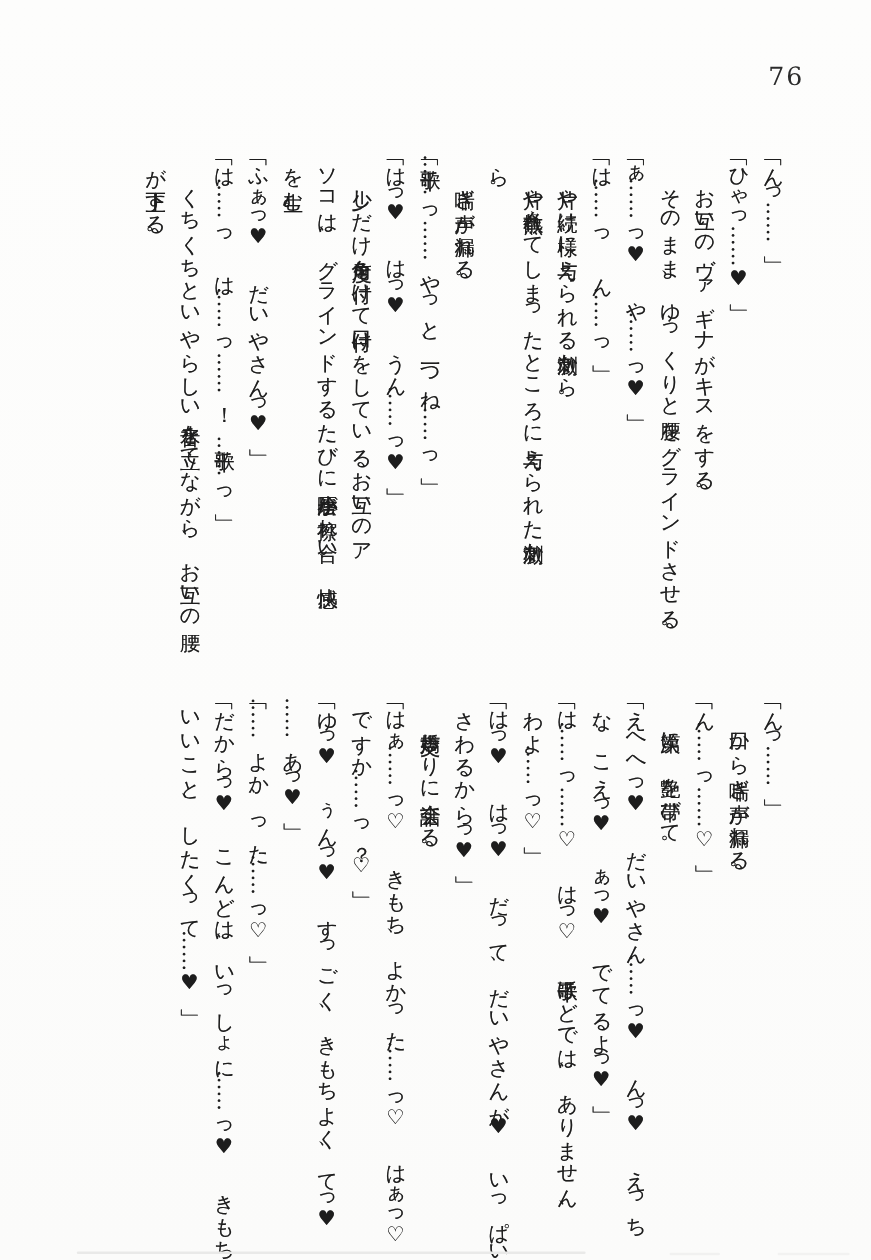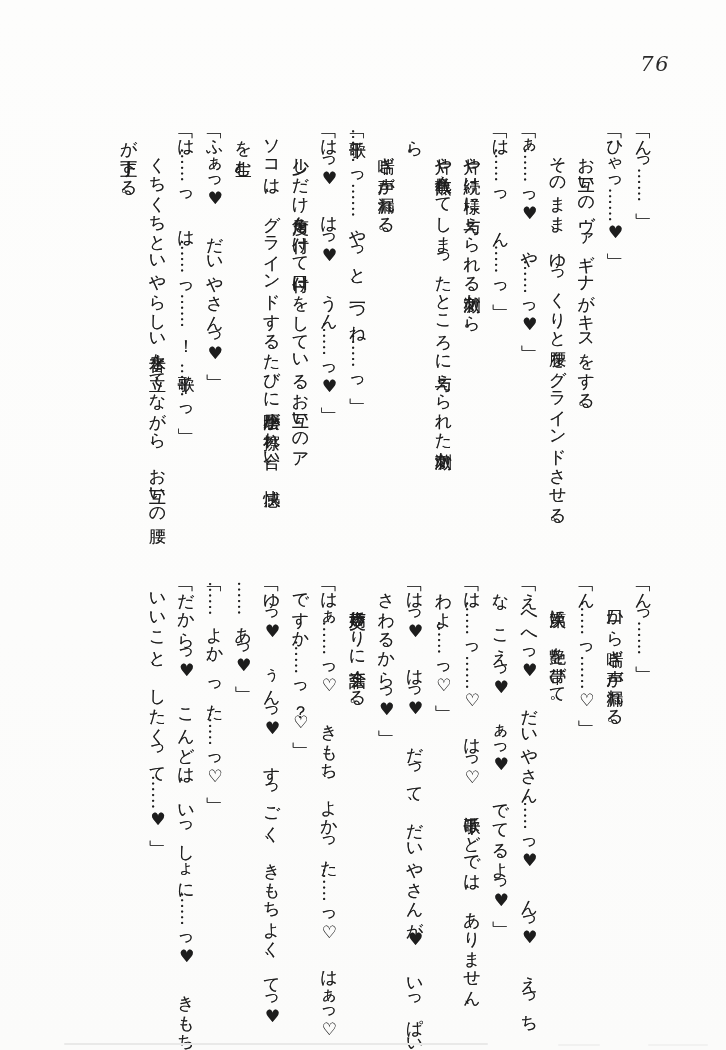--- a/index.html
+++ b/index.html
@@ -19,21 +19,20 @@
     inset: 0;
     background: linear-gradient(180deg, #fdfdfc 0%, #fcfcfb 60%, #fbfbfa 100%);
   }
   .page-number {
     position: absolute;
     top: 52px;
     right: 56px;
     font-size: 21px;
     letter-spacing: 1.5px;
     color: #2b2b2b;
-    font-style: italic;
   }
   .band {
     position: absolute;
     right: 68px;
     writing-mode: vertical-rl;
     text-orientation: mixed;
     font-size: 17px;
     color: #1d1d1d;
     text-shadow: 0 0 0.4px rgba(30,30,30,0.55);
   }

